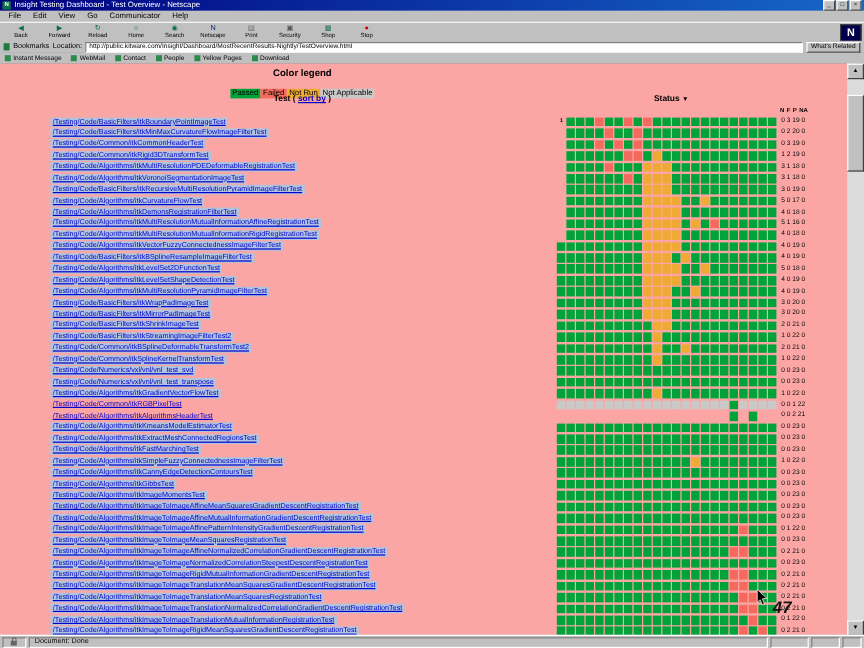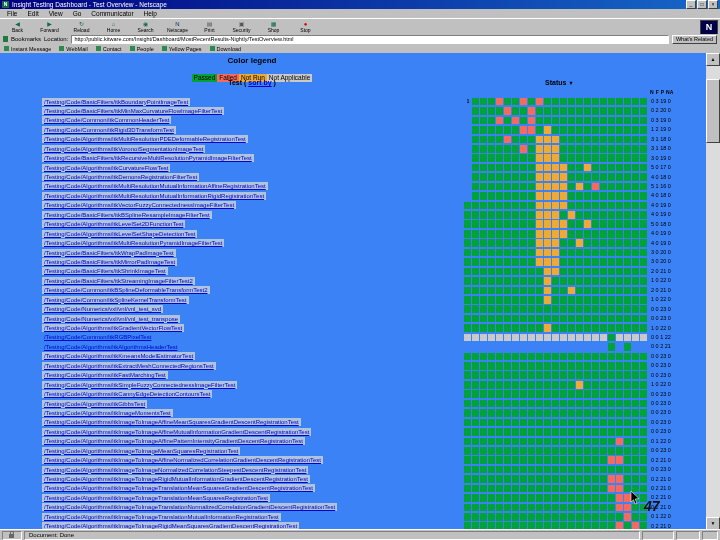--- a/index.html
+++ b/index.html
@@ -37,21 +37,21 @@
     font-size:5.5px;line-height:7px;padding:0 2px;overflow:hidden;white-space:nowrap;color:#000;}
   .whats-related{font-size:5.5px;line-height:7px;background:#c0c0c0;border:1px solid;border-color:#fff #404040 #404040 #fff;padding:0 3px;white-space:nowrap;}
 
   #personalbar{position:absolute;top:44px;left:0;right:0;height:9px;background:#c0c0c0;
     border-bottom:1px solid #808080;display:flex;align-items:center;gap:8px;padding-left:4px;}
   .pt-item{display:flex;align-items:center;gap:2px;}
   .pt-icon{width:5px;height:5px;background:#2d8a4e;display:inline-block;}
   .pt-label{font-size:5.5px;white-space:nowrap;}
 
   
-  #page{position:absolute;top:53px;left:0;width:706px;height:477px;background:#3b82f6;overflow:hidden;}
+  #page{position:absolute;top:53px;left:0;width:706px;height:477px;background:#fca5a5;overflow:hidden;}
 
   .legend-title{position:absolute;top:3px;left:42px;width:420px;text-align:center;font-size:8px;font-weight:bold;}
   .legend-row{position:absolute;top:13px;left:42px;width:420px;text-align:center;white-space:nowrap;}
   .chip{display:inline-block;font-size:6.5px;line-height:8px;padding:0 2px;color:#000;}
   .chip.p{background:var(--passed);} .chip.f{background:var(--failed);}
   .chip.n{background:var(--notrun);} .chip.a{background:var(--na);}
 
   .test-header{position:absolute;top:26px;left:42px;width:420px;text-align:center;font-size:7px;font-weight:bold;white-space:nowrap;}
   .sort-link{color:var(--link);text-decoration:underline;cursor:pointer;}
   .status-header{position:absolute;top:26px;left:545px;font-size:7px;font-weight:bold;}

